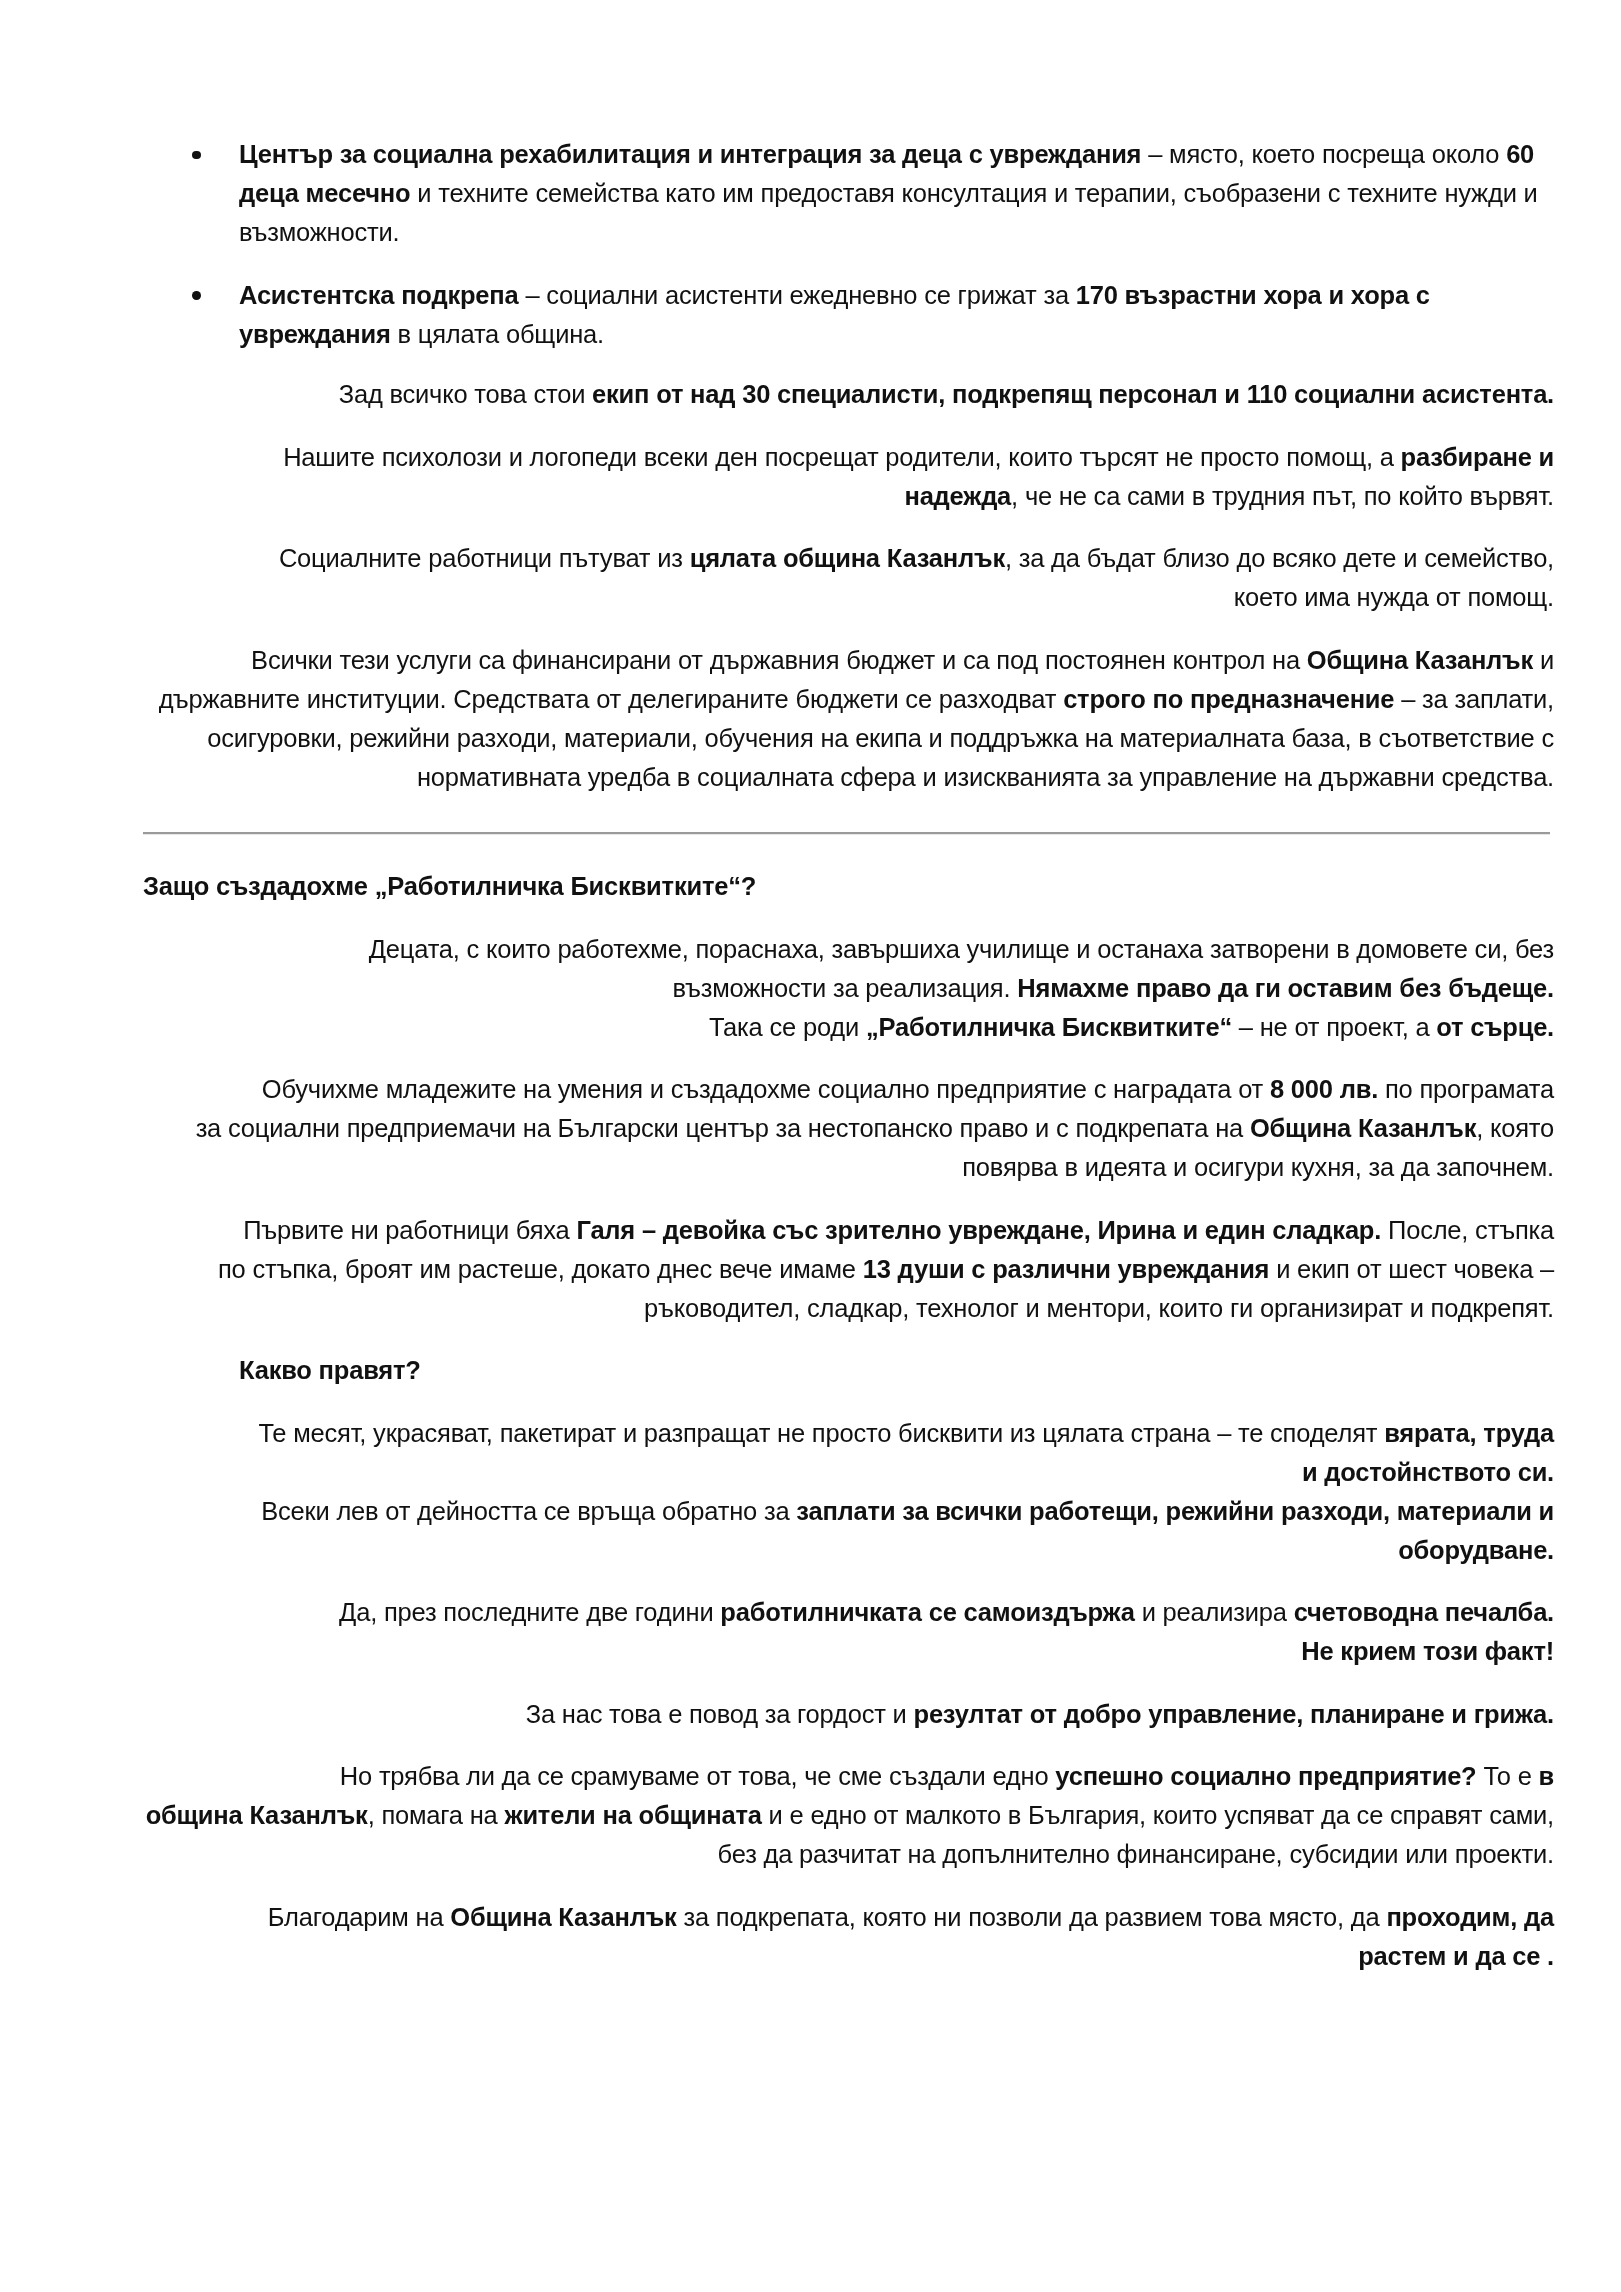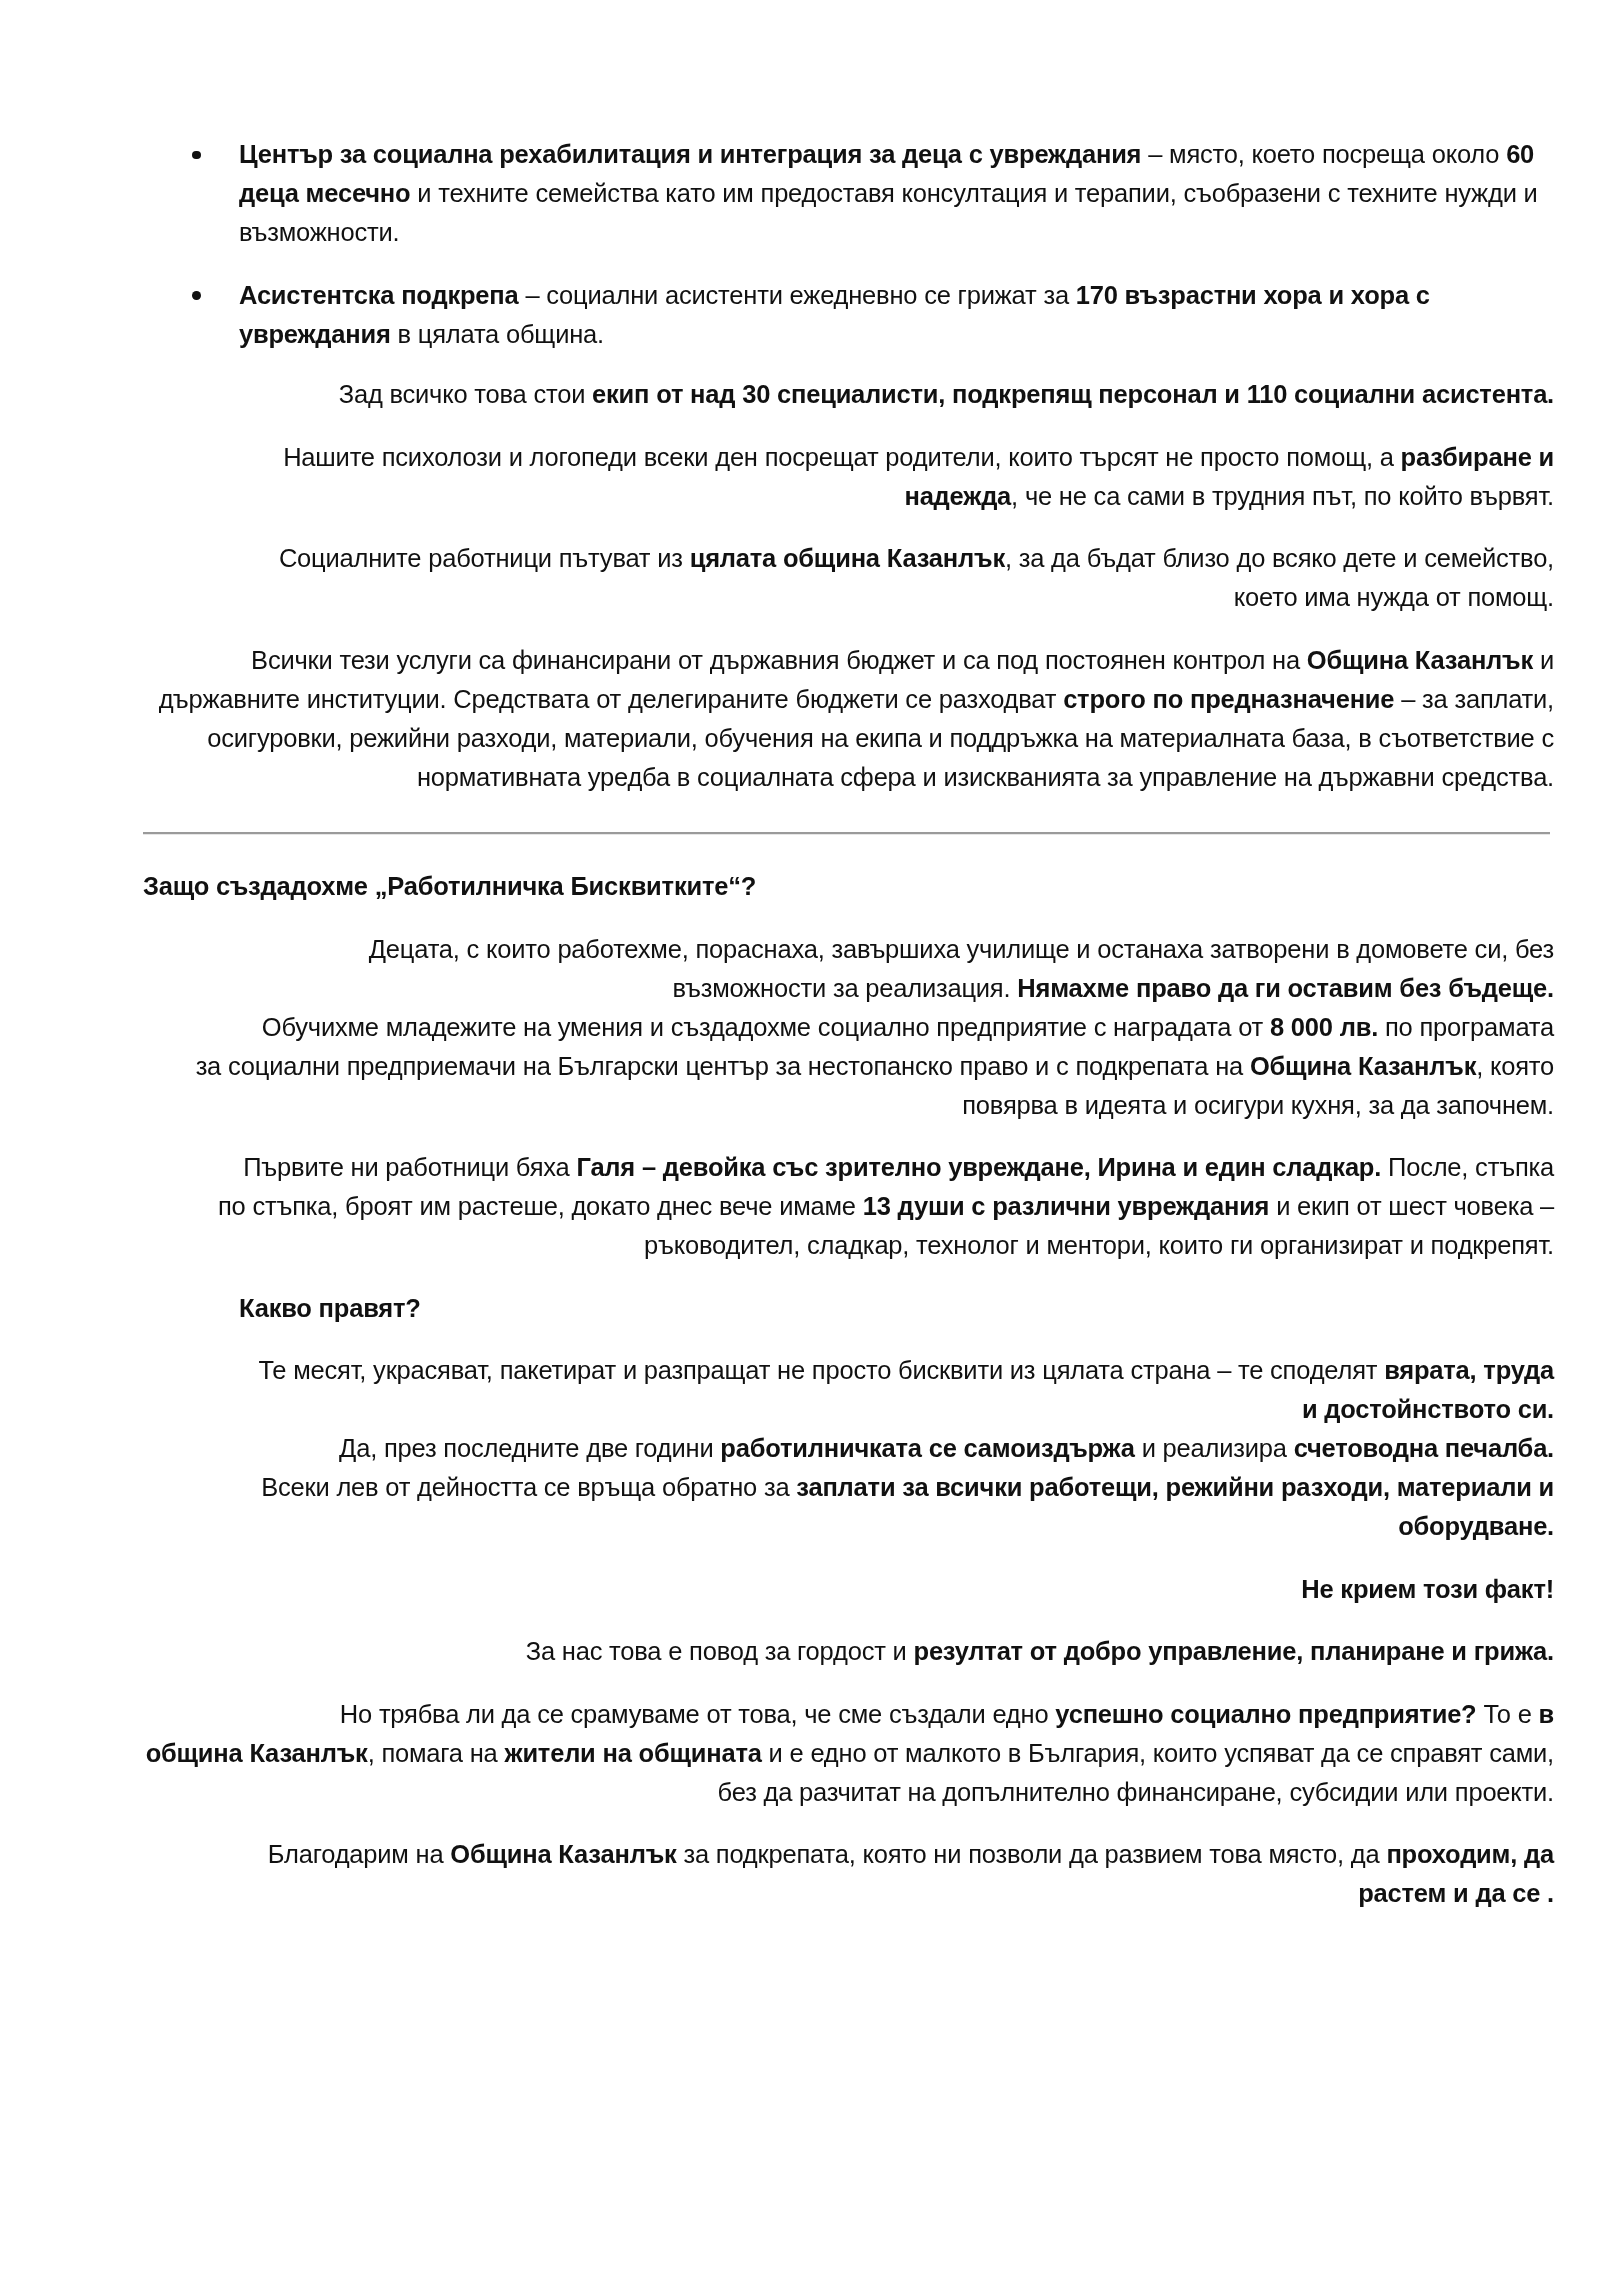--- a/index.html
+++ b/index.html
@@ -96,27 +96,28 @@
   <p class="p"><span>Зад всичко това стои </span><b>екип от над 30 специалисти, подкрепящ персонал и 110 социални асистента.</b></p>
   <p class="p indent"><span>Нашите психолози и логопеди всеки ден посрещат родители, които търсят не просто помощ, а </span><b>разбиране и надежда</b><span>, че не са сами в трудния път, по който вървят.</span></p>
   <p class="p indent"><span>Социалните работници пътуват из </span><b>цялата община Казанлък</b><span>, за да бъдат близо до всяко дете и семейство, което има нужда от помощ.</span></p>
   <p class="p indent"><span>Всички тези услуги са финансирани от държавния бюджет и са под постоянен контрол на </span><b>Община Казанлък</b><span> и държавните институции. Средствата от делегираните бюджети се разходват </span><b>строго по предназначение</b><span> – за заплати, осигуровки, режийни разходи, материали, обучения на екипа и поддръжка на материалната база, в съответствие с нормативната уредба в социалната сфера и изискванията за управление на държавни средства.</span></p>
 
   <div class="rule"></div>
 
   <div class="heading">Защо създадохме „Работилничка Бисквитките“?</div>
 
   <p class="p indent tight"><span>Децата, с които работехме, пораснаха, завършиха училище и останаха затворени в домовете си, без възможности за реализация. </span><b>Нямахме право да ги оставим без бъдеще.</b></p>
+  <p class="p"><span>Така се роди </span><b>„Работилничка Бисквитките“</b><span> – не от проект, а </span><b>от сърце.</b></p>
   <p class="p indent"><span>Обучихме младежите на умения и създадохме социално предприятие с наградата от </span><b>8 000 лв.</b><span> по програмата за социални предприемачи на Български център за нестопанско право и с подкрепата на </span><b>Община Казанлък</b><span>, която повярва в идеята и осигури кухня, за да започнем.</span></p>
   <p class="p indent"><span>Първите ни работници бяха </span><b>Галя – девойка със зрително увреждане, Ирина и един сладкар.</b><span> После, стъпка по стъпка, броят им растеше, докато днес вече имаме </span><b>13 души с различни увреждания</b><span> и екип от шест човека  – ръководител, сладкар, технолог и ментори, които ги организират и подкрепят.</span></p>
 
   <div class="subheading">Какво правят?</div>
 
   <p class="p indent tight"><span>Те месят, украсяват, пакетират и разпращат не просто бисквити из цялата страна – те споделят </span><b>вярата, труда и достойнството си.</b></p>
+  <p class="p"><span>Всеки лев от дейността се връща обратно за </span><b>заплати за всички работещи, режийни разходи, материали и оборудване.</b></p>
   <p class="p tight"><span>Да, през последните две години </span><b>работилничката се самоиздържа</b><span> и реализира </span><b>счетоводна печалба.</b></p>
-  <p class="p"><span>Всеки лев от дейността се връща обратно за </span><b>заплати за всички работещи, режийни разходи, материали и оборудване.</b></p>
   <p class="p"><b>Не крием този факт!</b></p>
   <p class="p indent"><span>За нас това е повод за гордост и </span><b>резултат от добро управление, планиране и грижа.</b></p>
   <p class="p indent"><span>Но трябва ли да се срамуваме от това, че сме създали едно </span><b>успешно социално предприятие?</b><span> То е </span><b>в община Казанлък</b><span>, помага на </span><b>жители на общината</b><span> и е едно от малкото в България, които успяват да се справят сами, без да разчитат на допълнително финансиране, субсидии или проекти.</span></p>
   <p class="p indent"><span>Благодарим на </span><b>Община Казанлък</b><span> за подкрепата, която ни позволи да развием това място, да </span><b>проходим, да растем и да се .</b></p>
 
 </div>
 
 
 </body></html>

